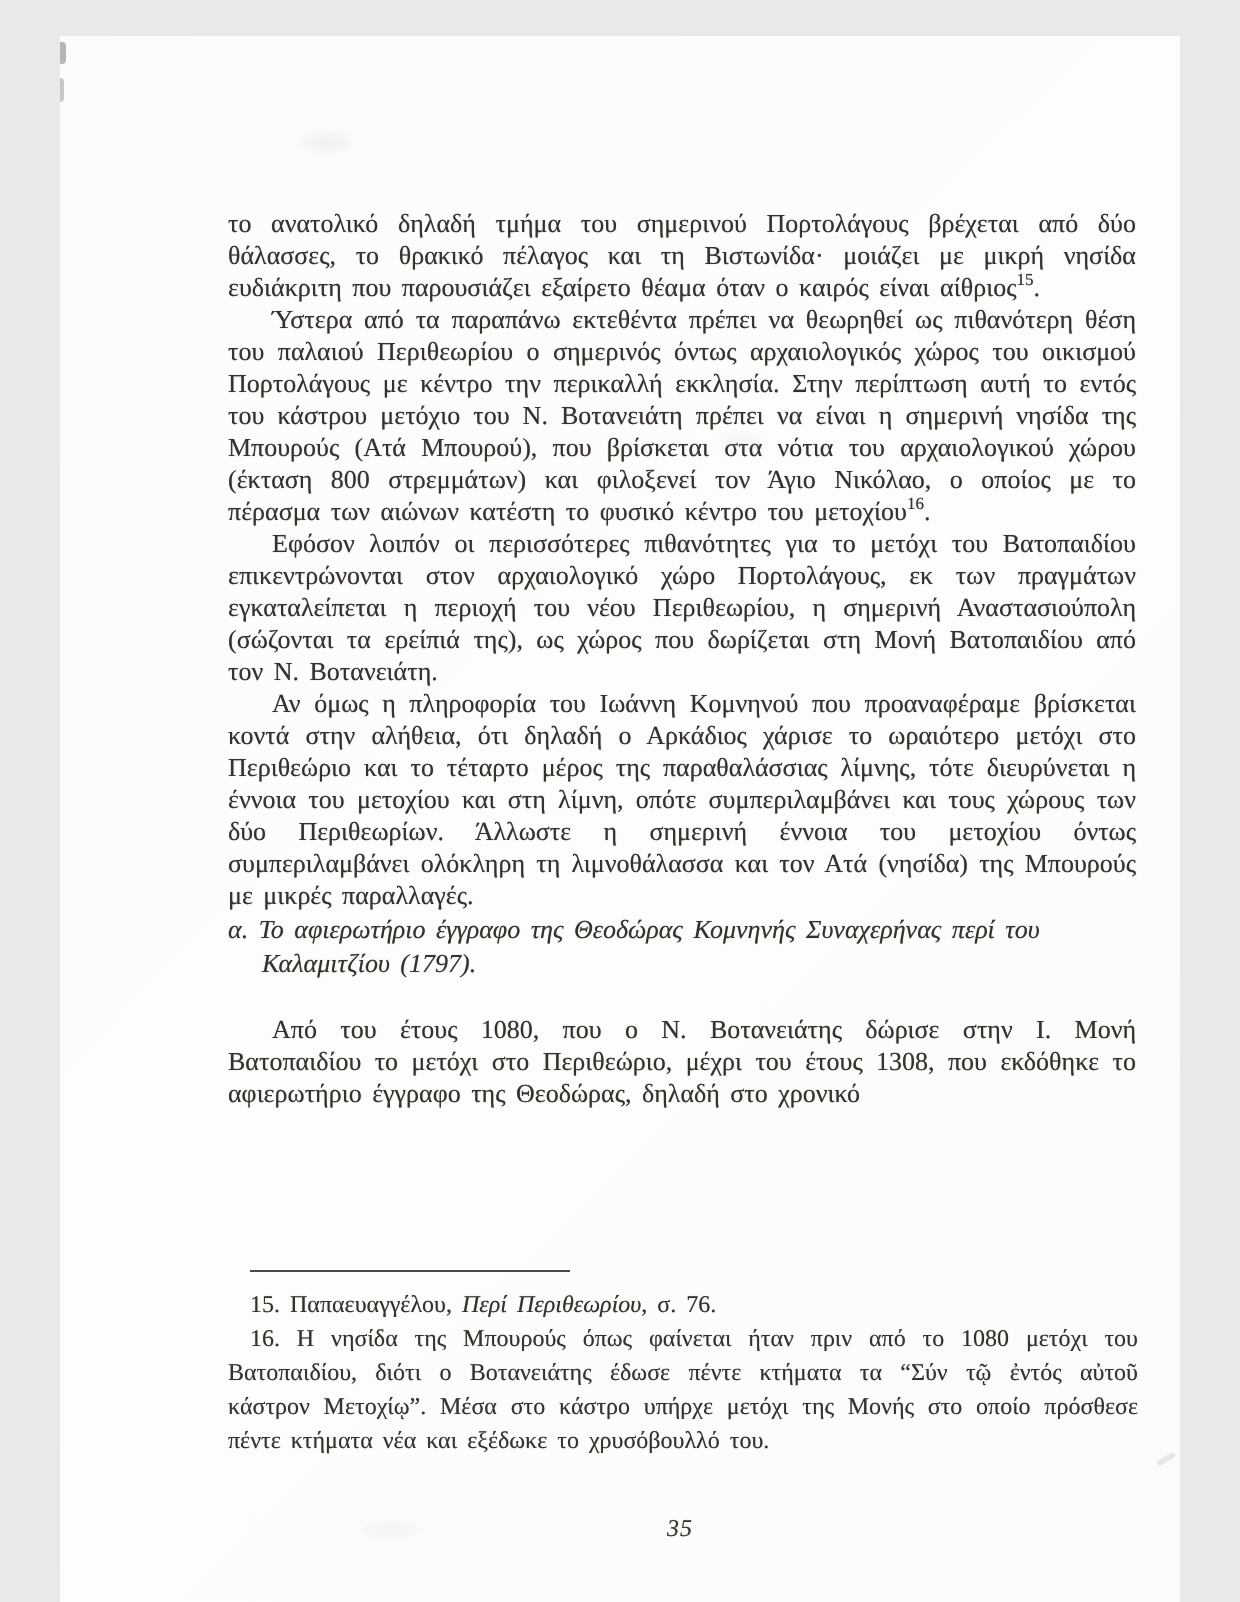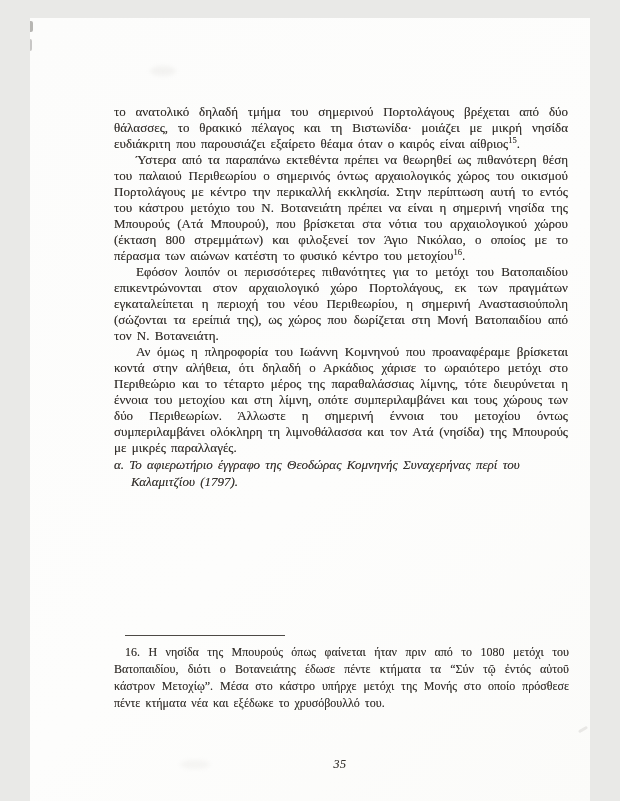--- a/index.html
+++ b/index.html
@@ -144,26 +144,28 @@
 
     <p class="body-par indented"><span>Ύστερα από τα παραπάνω εκτεθέντα πρέπει να θεωρηθεί ως πιθανότερη θέση του παλαιού Περιθεωρίου ο σημερινός όντως αρχαιολογικός χώρος του οικισμού Πορτολάγους με κέντρο την περικαλλή εκκλησία. Στην περίπτωση αυτή το εντός του κάστρου μετόχιο του Ν. Βοτανειάτη πρέπει να είναι η σημερινή νησίδα της Μπουρούς (Ατά Μπουρού), που βρίσκεται στα νότια του αρχαιολογικού χώρου (έκταση 800 στρεμμάτων) και φιλοξενεί τον Άγιο Νικόλαο, ο οποίος με το πέρασμα των αιώνων κατέστη το φυσικό κέντρο του μετοχίου</span><sup>16</sup><span>.</span></p>
 
     <p class="body-par indented">Εφόσον λοιπόν οι περισσότερες πιθανότητες για το μετόχι του Βατοπαιδίου επικεντρώνονται στον αρχαιολογικό χώρο Πορτολάγους, εκ των πραγμάτων εγκαταλείπεται η περιοχή του νέου Περιθεωρίου, η σημερινή Αναστασιούπολη (σώζονται τα ερείπιά της), ως χώρος που δωρίζεται στη Μονή Βατοπαιδίου από τον Ν. Βοτανειάτη.</p>
 
     <p class="body-par indented">Αν όμως η πληροφορία του Ιωάννη Κομνηνού που προαναφέραμε βρίσκεται κοντά στην αλήθεια, ότι δηλαδή ο Αρκάδιος χάρισε το ωραιότερο μετόχι στο Περιθεώριο και το τέταρτο μέρος της παραθαλάσσιας λίμνης, τότε διευρύνεται η έννοια του μετοχίου και στη λίμνη, οπότε συμπεριλαμβάνει και τους χώρους των δύο Περιθεωρίων. Άλλωστε η σημερινή έννοια του μετοχίου όντως συμπεριλαμβάνει ολόκληρη τη λιμνοθάλασσα και τον Ατά (νησίδα) της Μπουρούς με μικρές παραλλαγές.</p>
 
 
     <h3 class="sub-heading">α. Το αφιερωτήριο έγγραφο της Θεοδώρας Κομνηνής Συναχερήνας περί του Καλαμιτζίου (1797).</h3>
 
+    <p class="body-par indented">Από του έτους 1080, που ο Ν. Βοτανειάτης δώρισε στην Ι. Μονή Βατοπαιδίου το μετόχι στο Περιθεώριο, μέχρι του έτους 1308, που εκδόθηκε το αφιερωτήριο έγγραφο της Θεοδώρας, δηλαδή στο χρονικό</p>
 
   </div>
 
   <div class="footnote-rule"></div>
 
   <div class="footnotes">
+    <p class="footnote"><span>15. Παπαευαγγέλου, </span><em>Περί Περιθεωρίου</em><span>, σ. 76.</span></p>
     <p class="footnote">16. Η νησίδα της Μπουρούς όπως φαίνεται ήταν πριν από το 1080 μετόχι του Βατοπαιδίου, διότι ο Βοτανειάτης έδωσε πέντε κτήματα τα “Σύν τῷ ἐντός αὐτοῦ κάστρον Μετοχίῳ”. Μέσα στο κάστρο υπήρχε μετόχι της Μονής στο οποίο πρόσθεσε πέντε κτήματα νέα και εξέδωκε το χρυσόβουλλό του.</p>
   </div>
 
   <div class="page-number">35</div>
 
   <div class="smudge smudge-edge-top"></div>
   <div class="smudge smudge-edge-mid"></div>
   <div class="smudge smudge-blot-a"></div>
   <div class="smudge smudge-blot-b"></div>
   <div class="smudge smudge-blot-c"></div>

